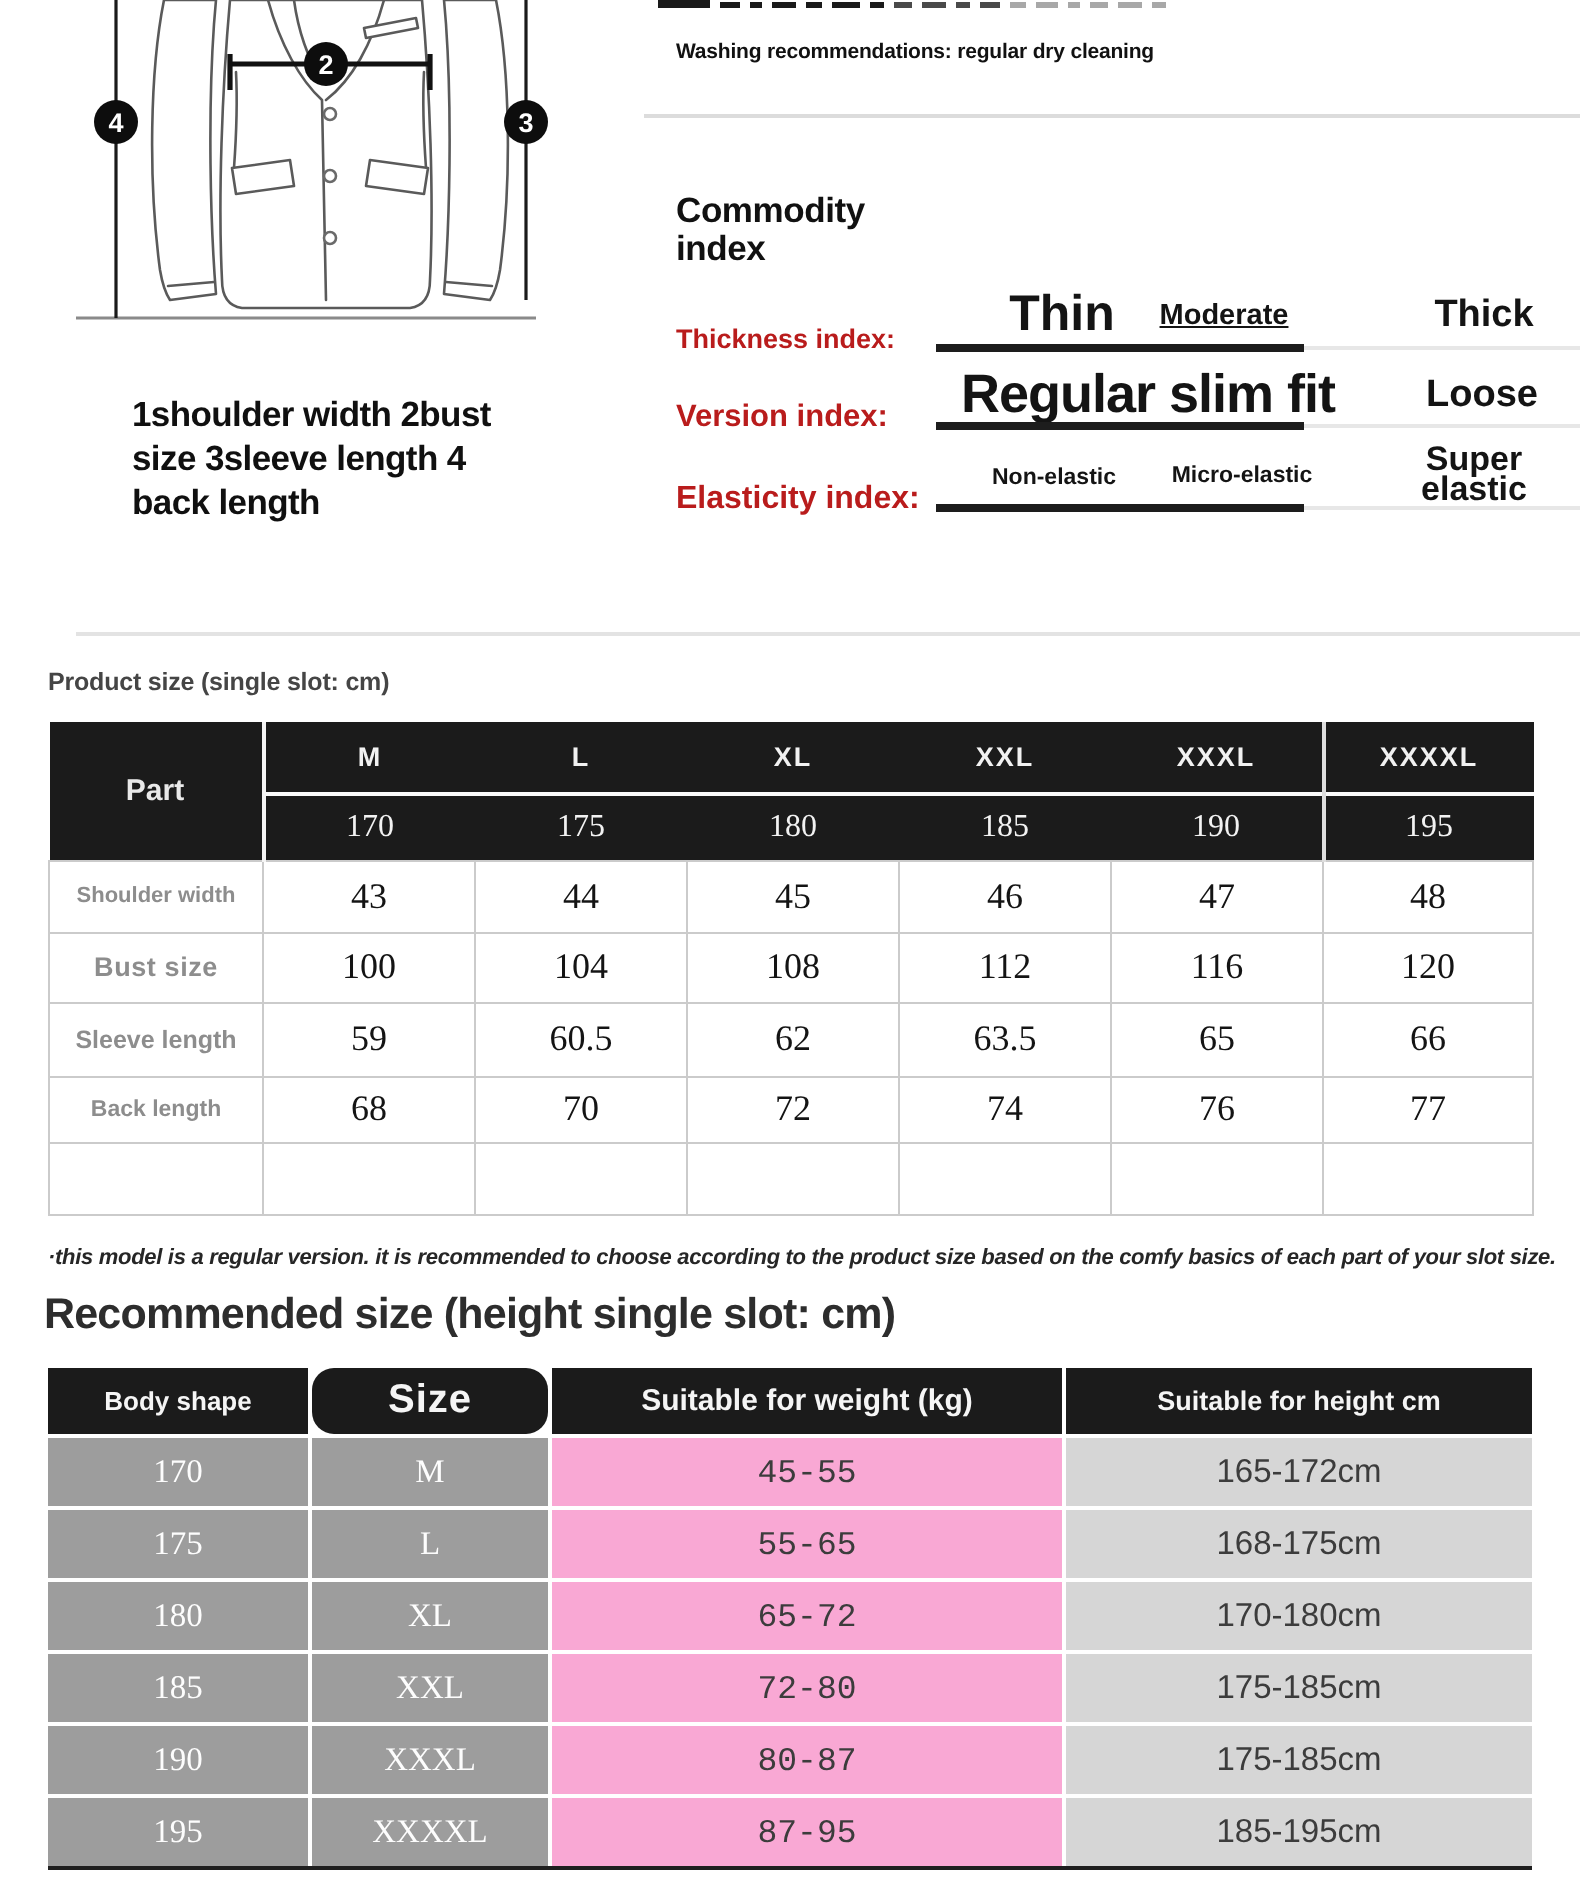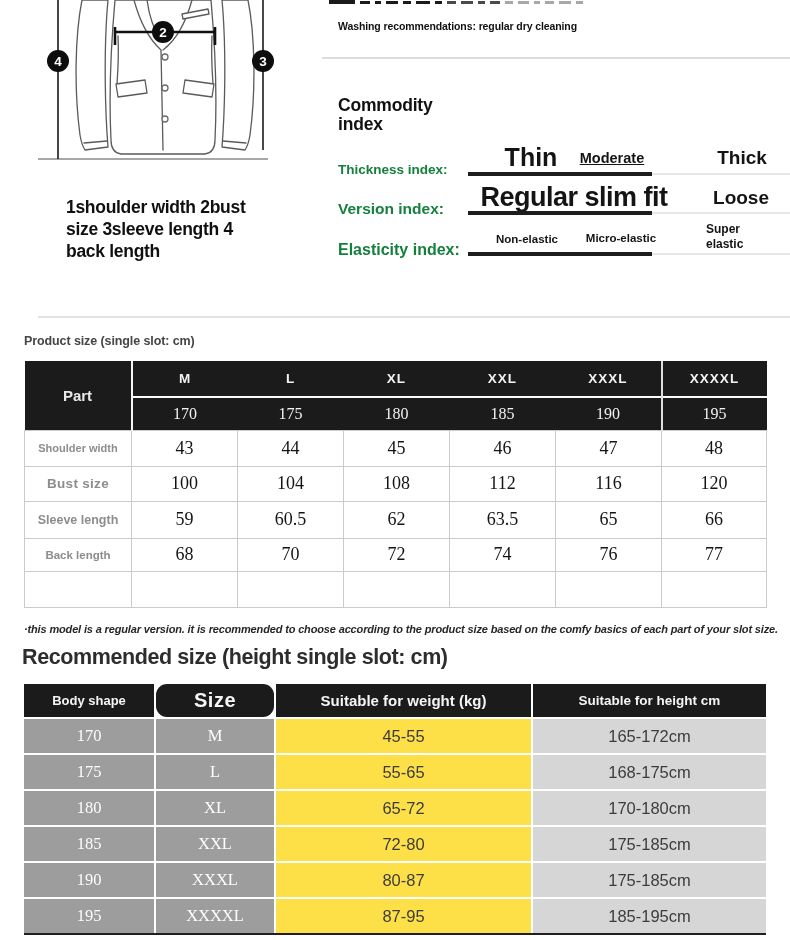--- a/index.html
+++ b/index.html
@@ -15,33 +15,33 @@
   .remnant .l{background:#a8a8a8;}
 
   
   .washing{left:338px;top:20px;font-size:10.5px;font-weight:bold;color:#111;letter-spacing:-0.1px;}
   .divider-top{left:322px;top:57px;width:468px;height:2px;background:#dcdcdc;}
   .divider-mid{left:38px;top:316px;width:752px;height:2px;background:#e3e3e3;}
 
   
   .commodity-title{left:338px;top:96px;width:120px;font-size:17.5px;font-weight:bold;
                    line-height:19px;letter-spacing:-0.2px;color:#111;}
-  .idx-label{font-weight:bold;color:#15803d;white-space:nowrap;}
+  .idx-label{font-weight:bold;color:#b91c1c;white-space:nowrap;}
   .lab-thick{left:338px;top:162px;font-size:13.5px;}
   .lab-ver{left:338px;top:200px;font-size:15.5px;}
   .lab-ela{left:338px;top:241px;font-size:16px;}
   .bar-dark{height:4px;background:#1d1d1d;}
   .bar-light{height:2px;background:#e7e7e7;}
   .opt{font-weight:bold;color:#141414;white-space:nowrap;transform:translateX(-50%);}
   .opt-xl{font-size:27px;letter-spacing:-0.5px;}
   .opt-lg{font-size:19px;}
   .opt-thin{font-size:25px;}
   .opt-md{font-size:14.5px;}
   .opt-sm{font-size:11.5px;}
-  .opt-wrap{white-space:normal;width:62px;line-height:15px;text-align:left;font-size:12px;}
+  .opt-wrap{white-space:normal;width:62px;line-height:15px;text-align:center;font-size:17px;}
 
   
   .caption{left:66px;top:196px;width:215px;font-size:17.5px;font-weight:bold;
            line-height:22px;letter-spacing:-0.3px;color:#101010;}
 
   
   .ps-title{left:24px;top:334px;font-size:12.5px;font-weight:bold;color:#454545;letter-spacing:-0.1px;}
   .footnote{left:24px;top:623px;width:755px;font-size:11px;font-weight:bold;color:#262626;letter-spacing:-0.15px;font-style:italic;}
   .rec-title{left:22px;top:645px;font-size:21.5px;font-weight:bold;color:#2d2d2d;letter-spacing:-0.4px;}
 
@@ -65,21 +65,21 @@
   .t2{left:24px;top:684px;width:600px;display:grid;
       grid-template-columns:130px 118px 255px 233px;
       grid-template-rows:33px repeat(6,34px);gap:2px;}
   .t2 div{display:flex;align-items:center;justify-content:center;}
   .t2 .h{background:#1b1b1b;color:#f5f5f5;font-weight:bold;}
   .t2 .h1{font-size:13px;}
   .t2 .h2{font-size:20px;letter-spacing:0.5px;border-radius:11px;}
   .t2 .h3{font-size:15px;}
   .t2 .h4{font-size:13.5px;}
   .t2 .ca{background:#9d9d9d;color:#fdfdfd;font-family:"Liberation Serif","DejaVu Serif",serif;font-size:16.5px;}
-  .t2 .cb{background:#fde047;color:#3c3c3c;font-family:Liberation Sans, sans-serif;font-size:16.5px;}
+  .t2 .cb{background:#f9a8d4;color:#3c3c3c;font-family:Liberation Mono, monospace;font-size:16.5px;}
   .t2 .cc{background:#d6d6d6;color:#3c3c3c;font-family:Liberation Sans, sans-serif;font-size:16.5px;}
   .t2-bottom{left:24px;top:933px;width:742px;height:2px;background:#1f1f1f;}
 </style>
 </head>
 <body>
 
 <div class="canvas">
 
   <div class="abs remnant">
     <span class="u" style="width:26px"></span>

